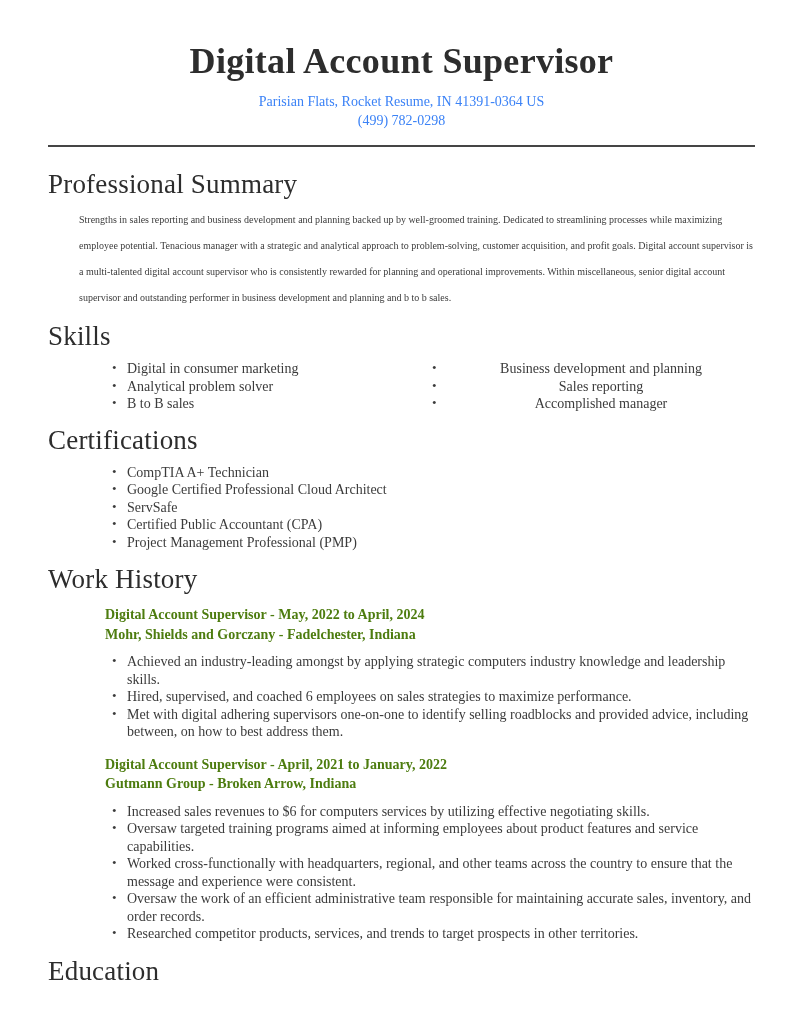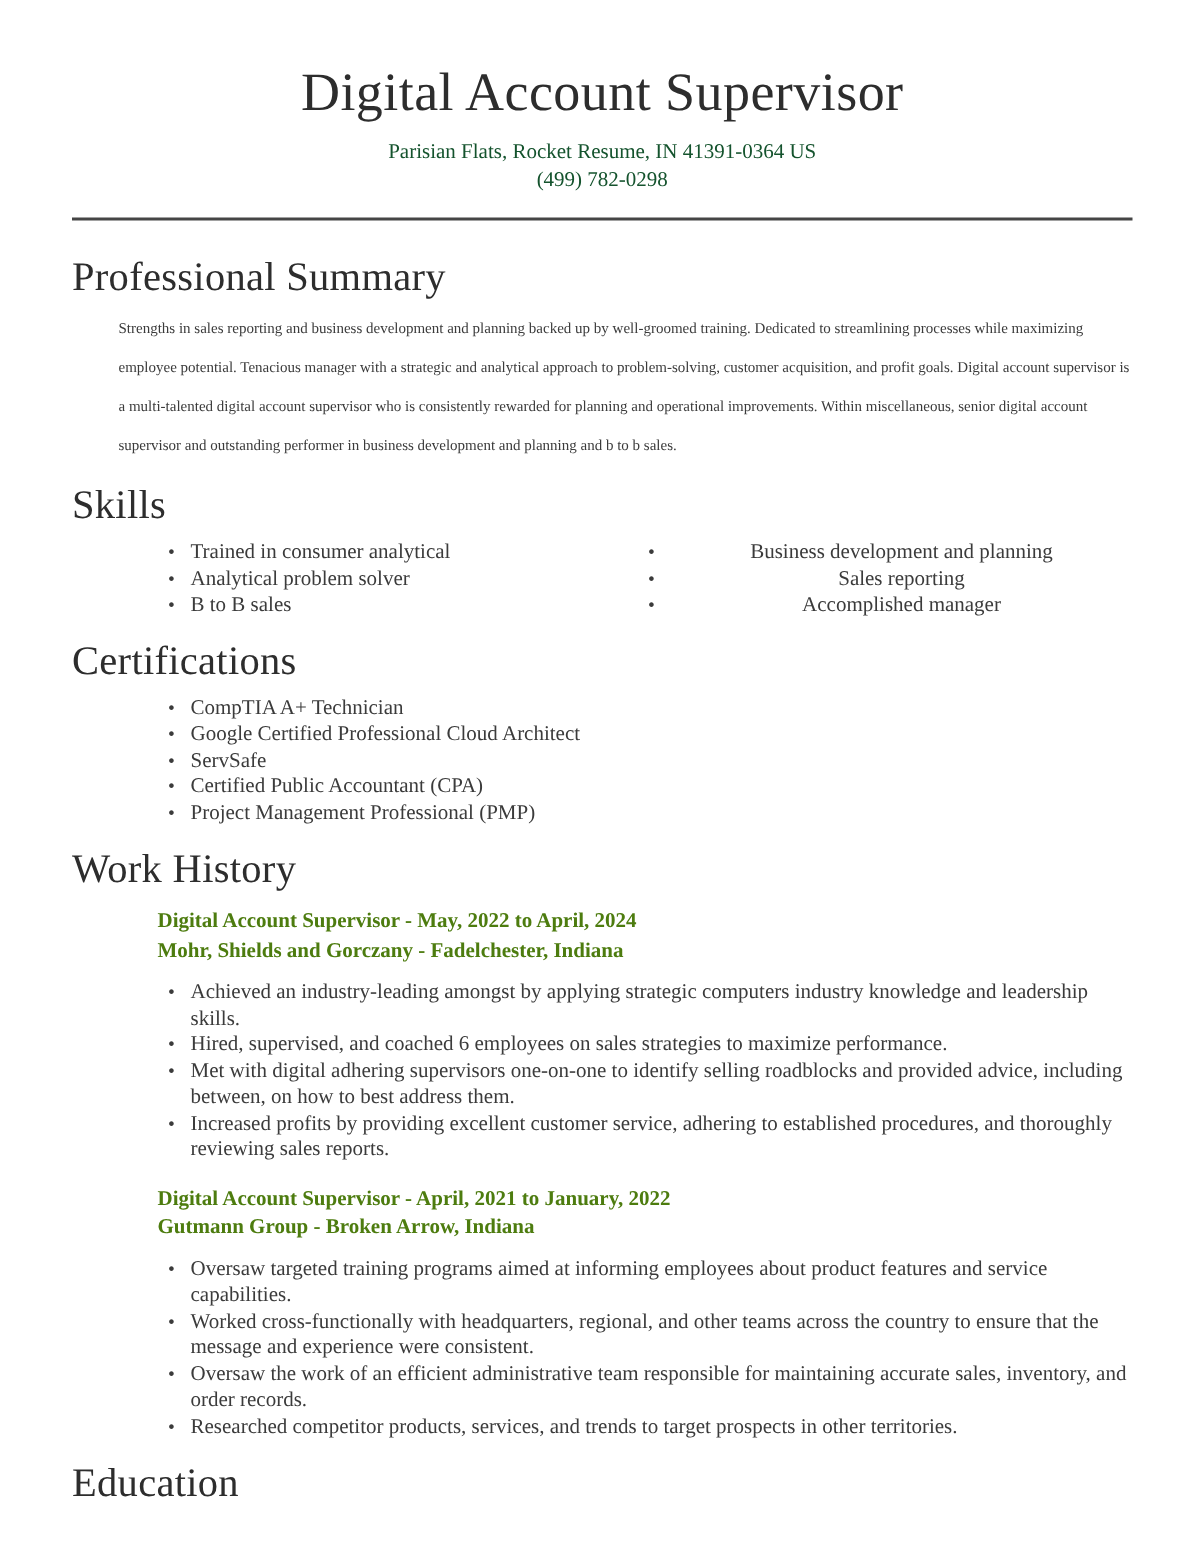--- a/index.html
+++ b/index.html
@@ -15,32 +15,32 @@
     font-family: "Liberation Serif", serif;
     color: #3b3b3b;
     -webkit-font-smoothing: antialiased;
   }
   .page {
     padding: 0 45px 0 48px;
   }
   
   h1.resume-title {
     font-size: 36px;
-    font-weight: 400;
+    font-weight: 700;
     line-height: 42px;
     color: #2d2d2d;
     text-align: center;
     margin: 40px 0 10px 0;
     letter-spacing: 0.3px;
   }
   .contact {
     text-align: center;
     font-size: 14px;
     line-height: 19px;
-    color: #14532d;
+    color: #3b82f6;
   }
   hr.header-rule {
     border: none;
     border-top: 2px solid #454545;
     margin: 15px 0 0 0;
   }
   
   h2.section-heading {
     font-size: 27px;
     font-weight: 400;
@@ -118,21 +118,21 @@
 
   <section class="summary">
     <h2 class="section-heading">Professional Summary</h2>
     <p class="summary-text">Strengths in sales reporting and business development and planning backed up by well-groomed training. Dedicated to streamlining processes while maximizing employee potential. Tenacious manager with a strategic and analytical approach to problem-solving, customer acquisition, and profit goals. Digital account supervisor is a multi-talented digital account supervisor who is consistently rewarded for planning and operational improvements. Within miscellaneous, senior digital account supervisor and outstanding performer in business development and planning and b to b sales.</p>
   </section>
 
   <section class="skills">
     <h2 class="section-heading">Skills</h2>
     <div class="skills-cols">
       <ul class="blist col-left">
-        <li>Trained in consumer analytical</li>
+        <li>Digital in consumer marketing</li>
         <li>Analytical problem solver</li>
         <li>B to B sales</li>
       </ul>
       <ul class="blist col-right">
         <li>Business development and planning</li>
         <li>Sales reporting</li>
         <li>Accomplished manager</li>
       </ul>
     </div>
   </section>
@@ -153,30 +153,30 @@
 
     <article class="job">
       <div class="job-head">
         <div>Digital Account Supervisor - May, 2022 to April, 2024</div>
         <div>Mohr, Shields and Gorczany - Fadelchester, Indiana</div>
       </div>
       <ul class="blist">
         <li>Achieved an industry-leading amongst by applying strategic computers industry knowledge and leadership skills.</li>
         <li>Hired, supervised, and coached 6 employees on sales strategies to maximize performance.</li>
         <li>Met with digital adhering supervisors one-on-one to identify selling roadblocks and provided advice, including between, on how to best address them.</li>
-        <li>Increased profits by providing excellent customer service, adhering to established procedures, and thoroughly reviewing sales reports.</li>
       </ul>
     </article>
 
     <article class="job">
       <div class="job-head">
         <div>Digital Account Supervisor - April, 2021 to January, 2022</div>
         <div>Gutmann Group - Broken Arrow, Indiana</div>
       </div>
       <ul class="blist">
+        <li>Increased sales revenues to $6 for computers services by utilizing effective negotiating skills.</li>
         <li>Oversaw targeted training programs aimed at informing employees about product features and service capabilities.</li>
         <li>Worked cross-functionally with headquarters, regional, and other teams across the country to ensure that the message and experience were consistent.</li>
         <li>Oversaw the work of an efficient administrative team responsible for maintaining accurate sales, inventory, and order records.</li>
         <li>Researched competitor products, services, and trends to target prospects in other territories.</li>
       </ul>
     </article>
   </section>
 
   <section class="education">
     <h2 class="section-heading">Education</h2>

